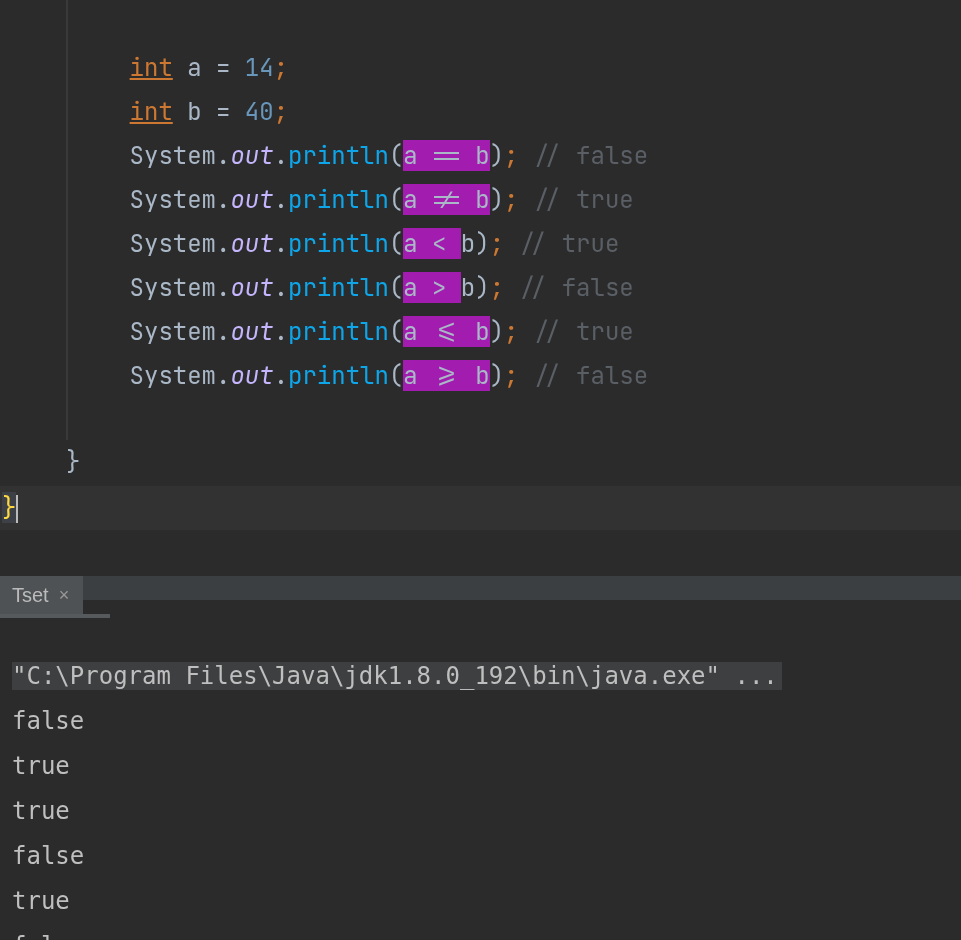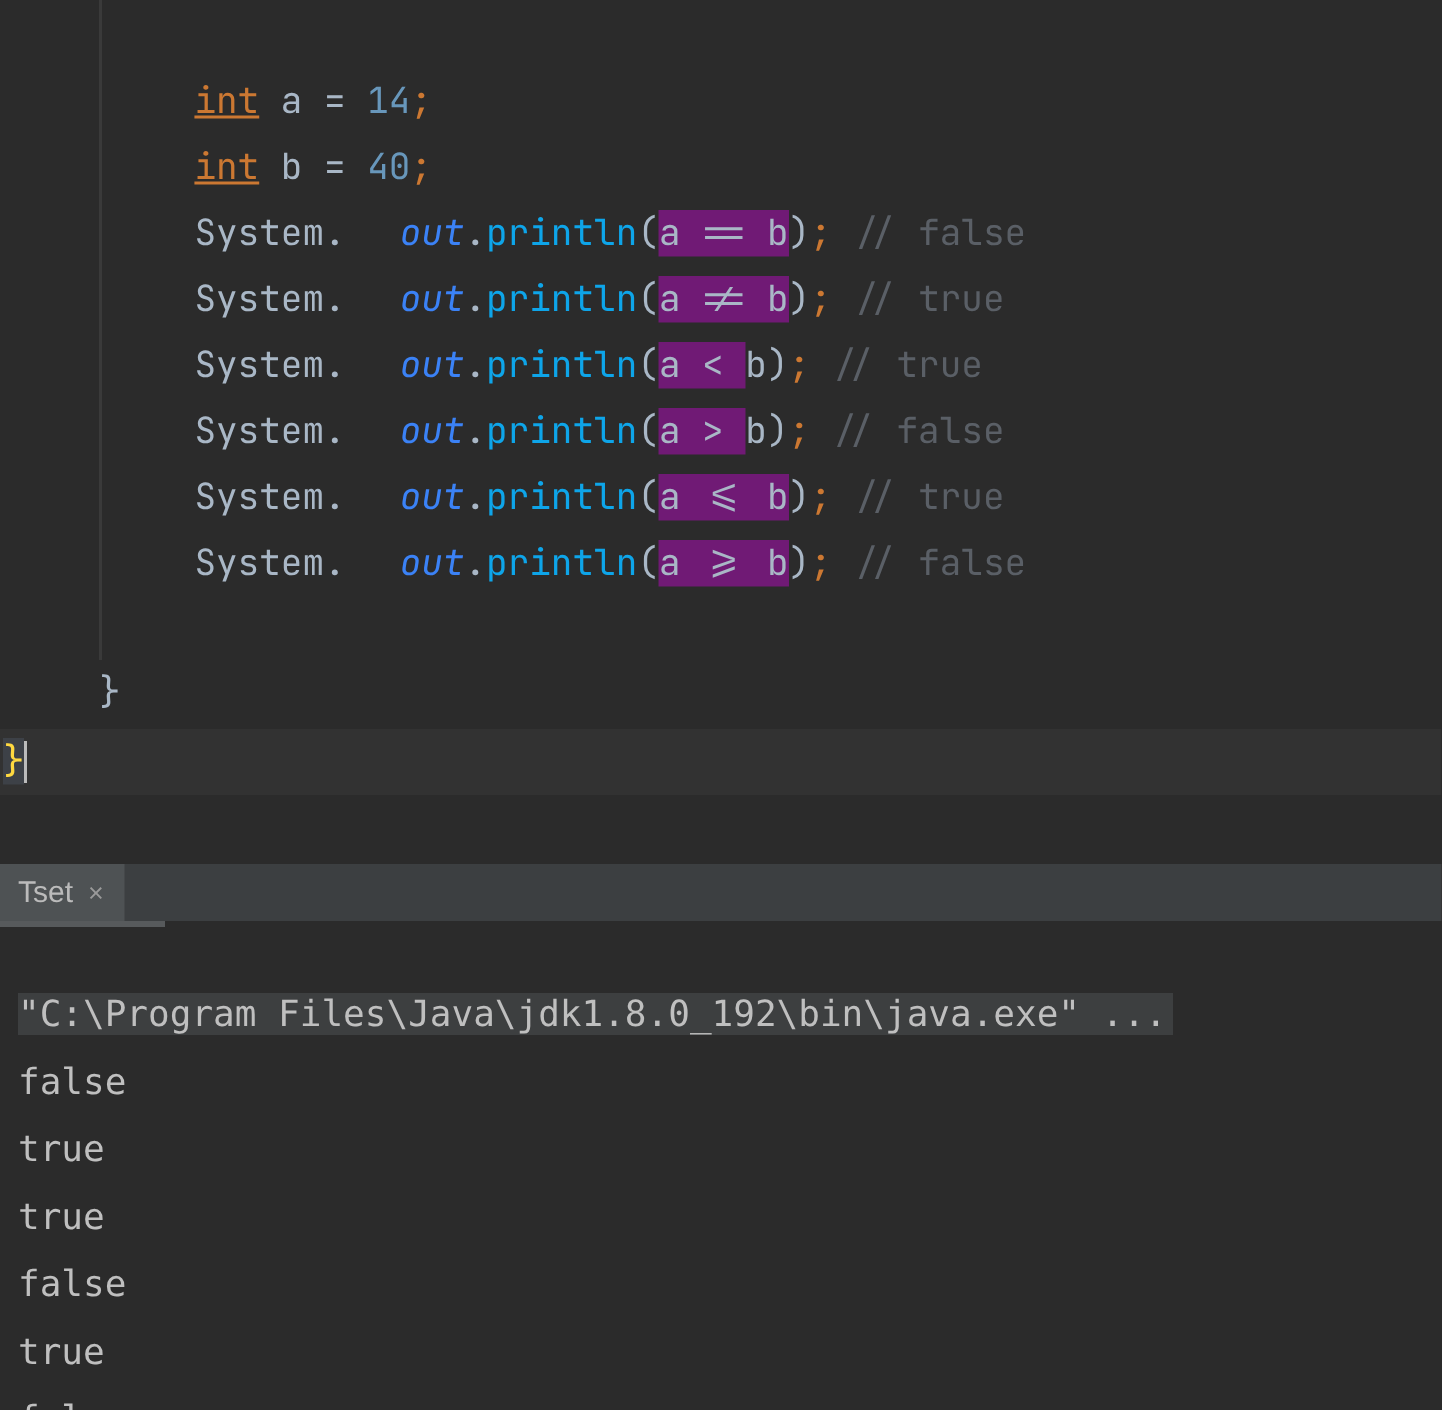--- a/index.html
+++ b/index.html
@@ -36,27 +36,27 @@
     font-size: 24px;
     line-height: 44px;
     white-space: pre;
     letter-spacing: 0px;
   }
   .kw { color: #CC7832; text-decoration: underline; }
   .id { color: #A9B7C6; }
   .num { color: #6897BB; }
   .op { color: #A9B7C6; }
   .semi { color: #CC7832; }
-  .staticf { color: #3b82f6; font-style: italic; margin-left: 36px; }
+  .staticf { color: #c4b5fd; font-style: italic; }
   .method { color: #0ea5e9; }
   .comment { color: #5a5f66; }
   .brace { color: #A9B7C6; }
   .bracey { color: #ffd940; }
   .highlight {
-    background: #701a75;
+    background: #a21caf;
   }
   .caret-line {
     position: absolute;
     top: 486px;
     left: 0;
     width: 100%;
     height: 44px;
     background: #323232;
     z-index: 0;
   }
@@ -87,21 +87,21 @@
     font-size: 24px;
     line-height: 44px;
   }
 
   
   .tabbar {
     position: absolute;
     top: 576px;
     left: 0;
     width: 100%;
-    height: 38px;
+    height: 24px;
     background: #3c3f41;
   }
   .tab {
     display: flex;
     align-items: center;
     gap: 10px;
     position: absolute;
     top: 0;
     left: 0;
     height: 38px;

